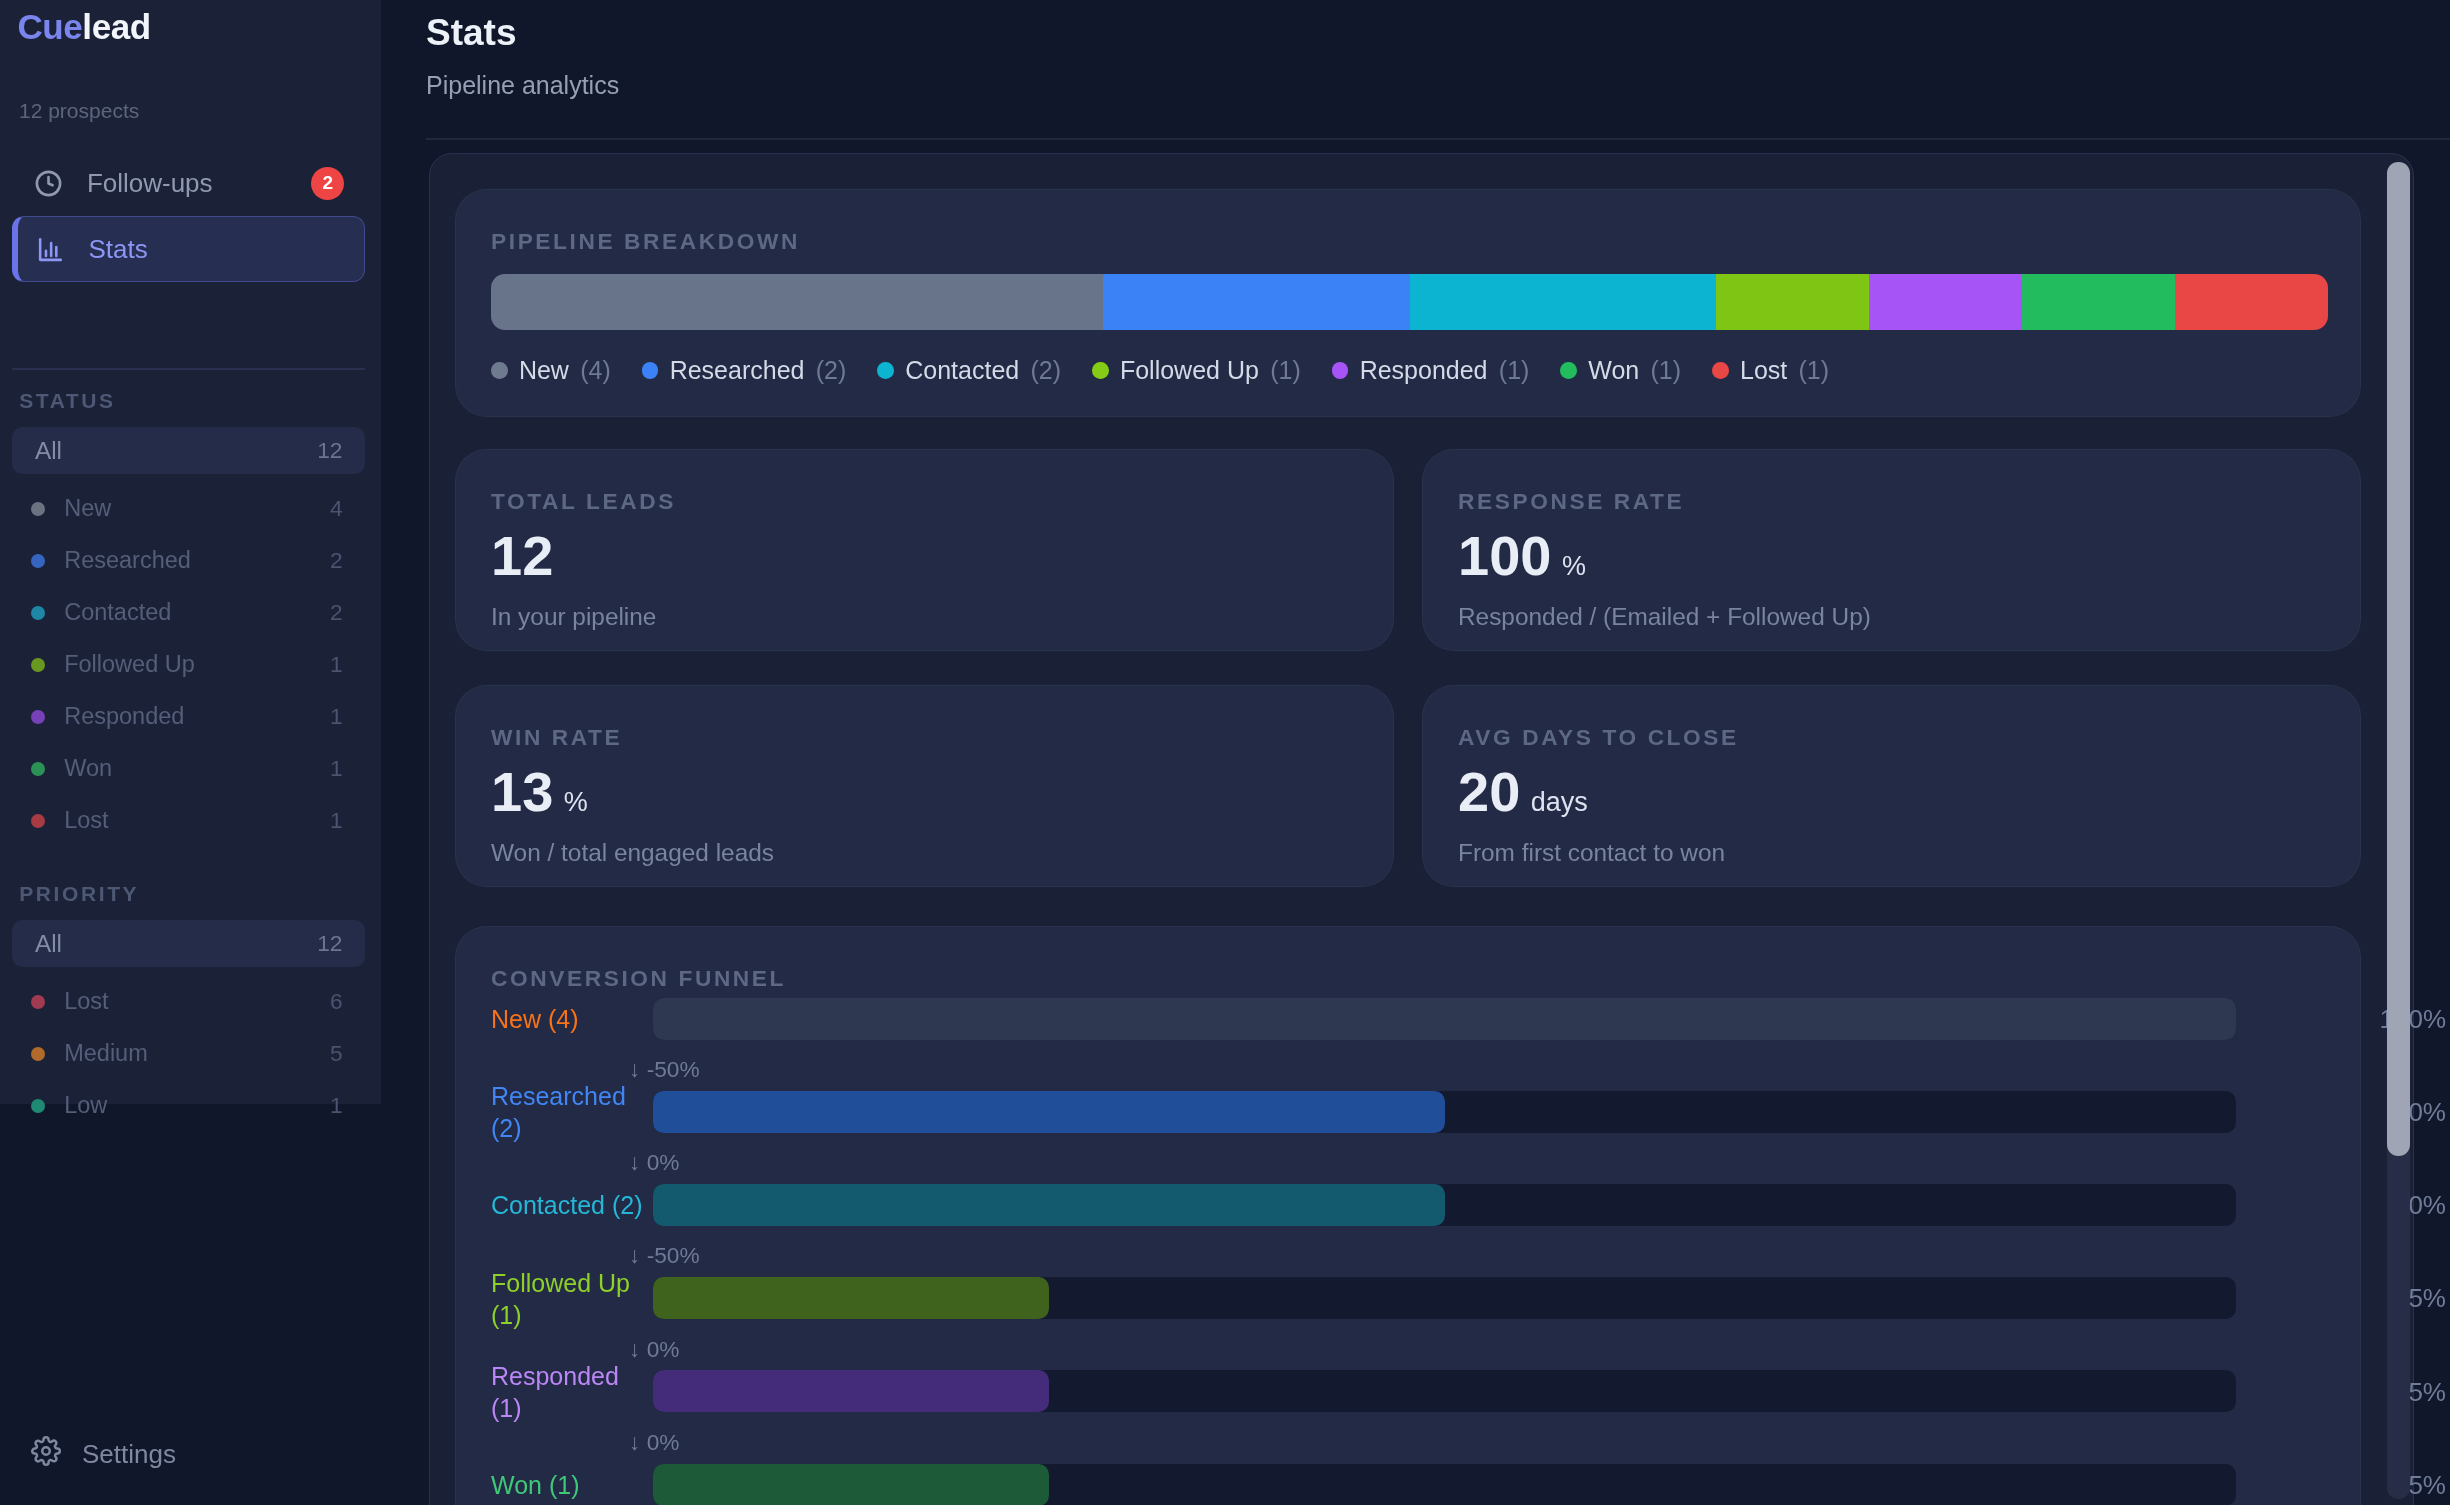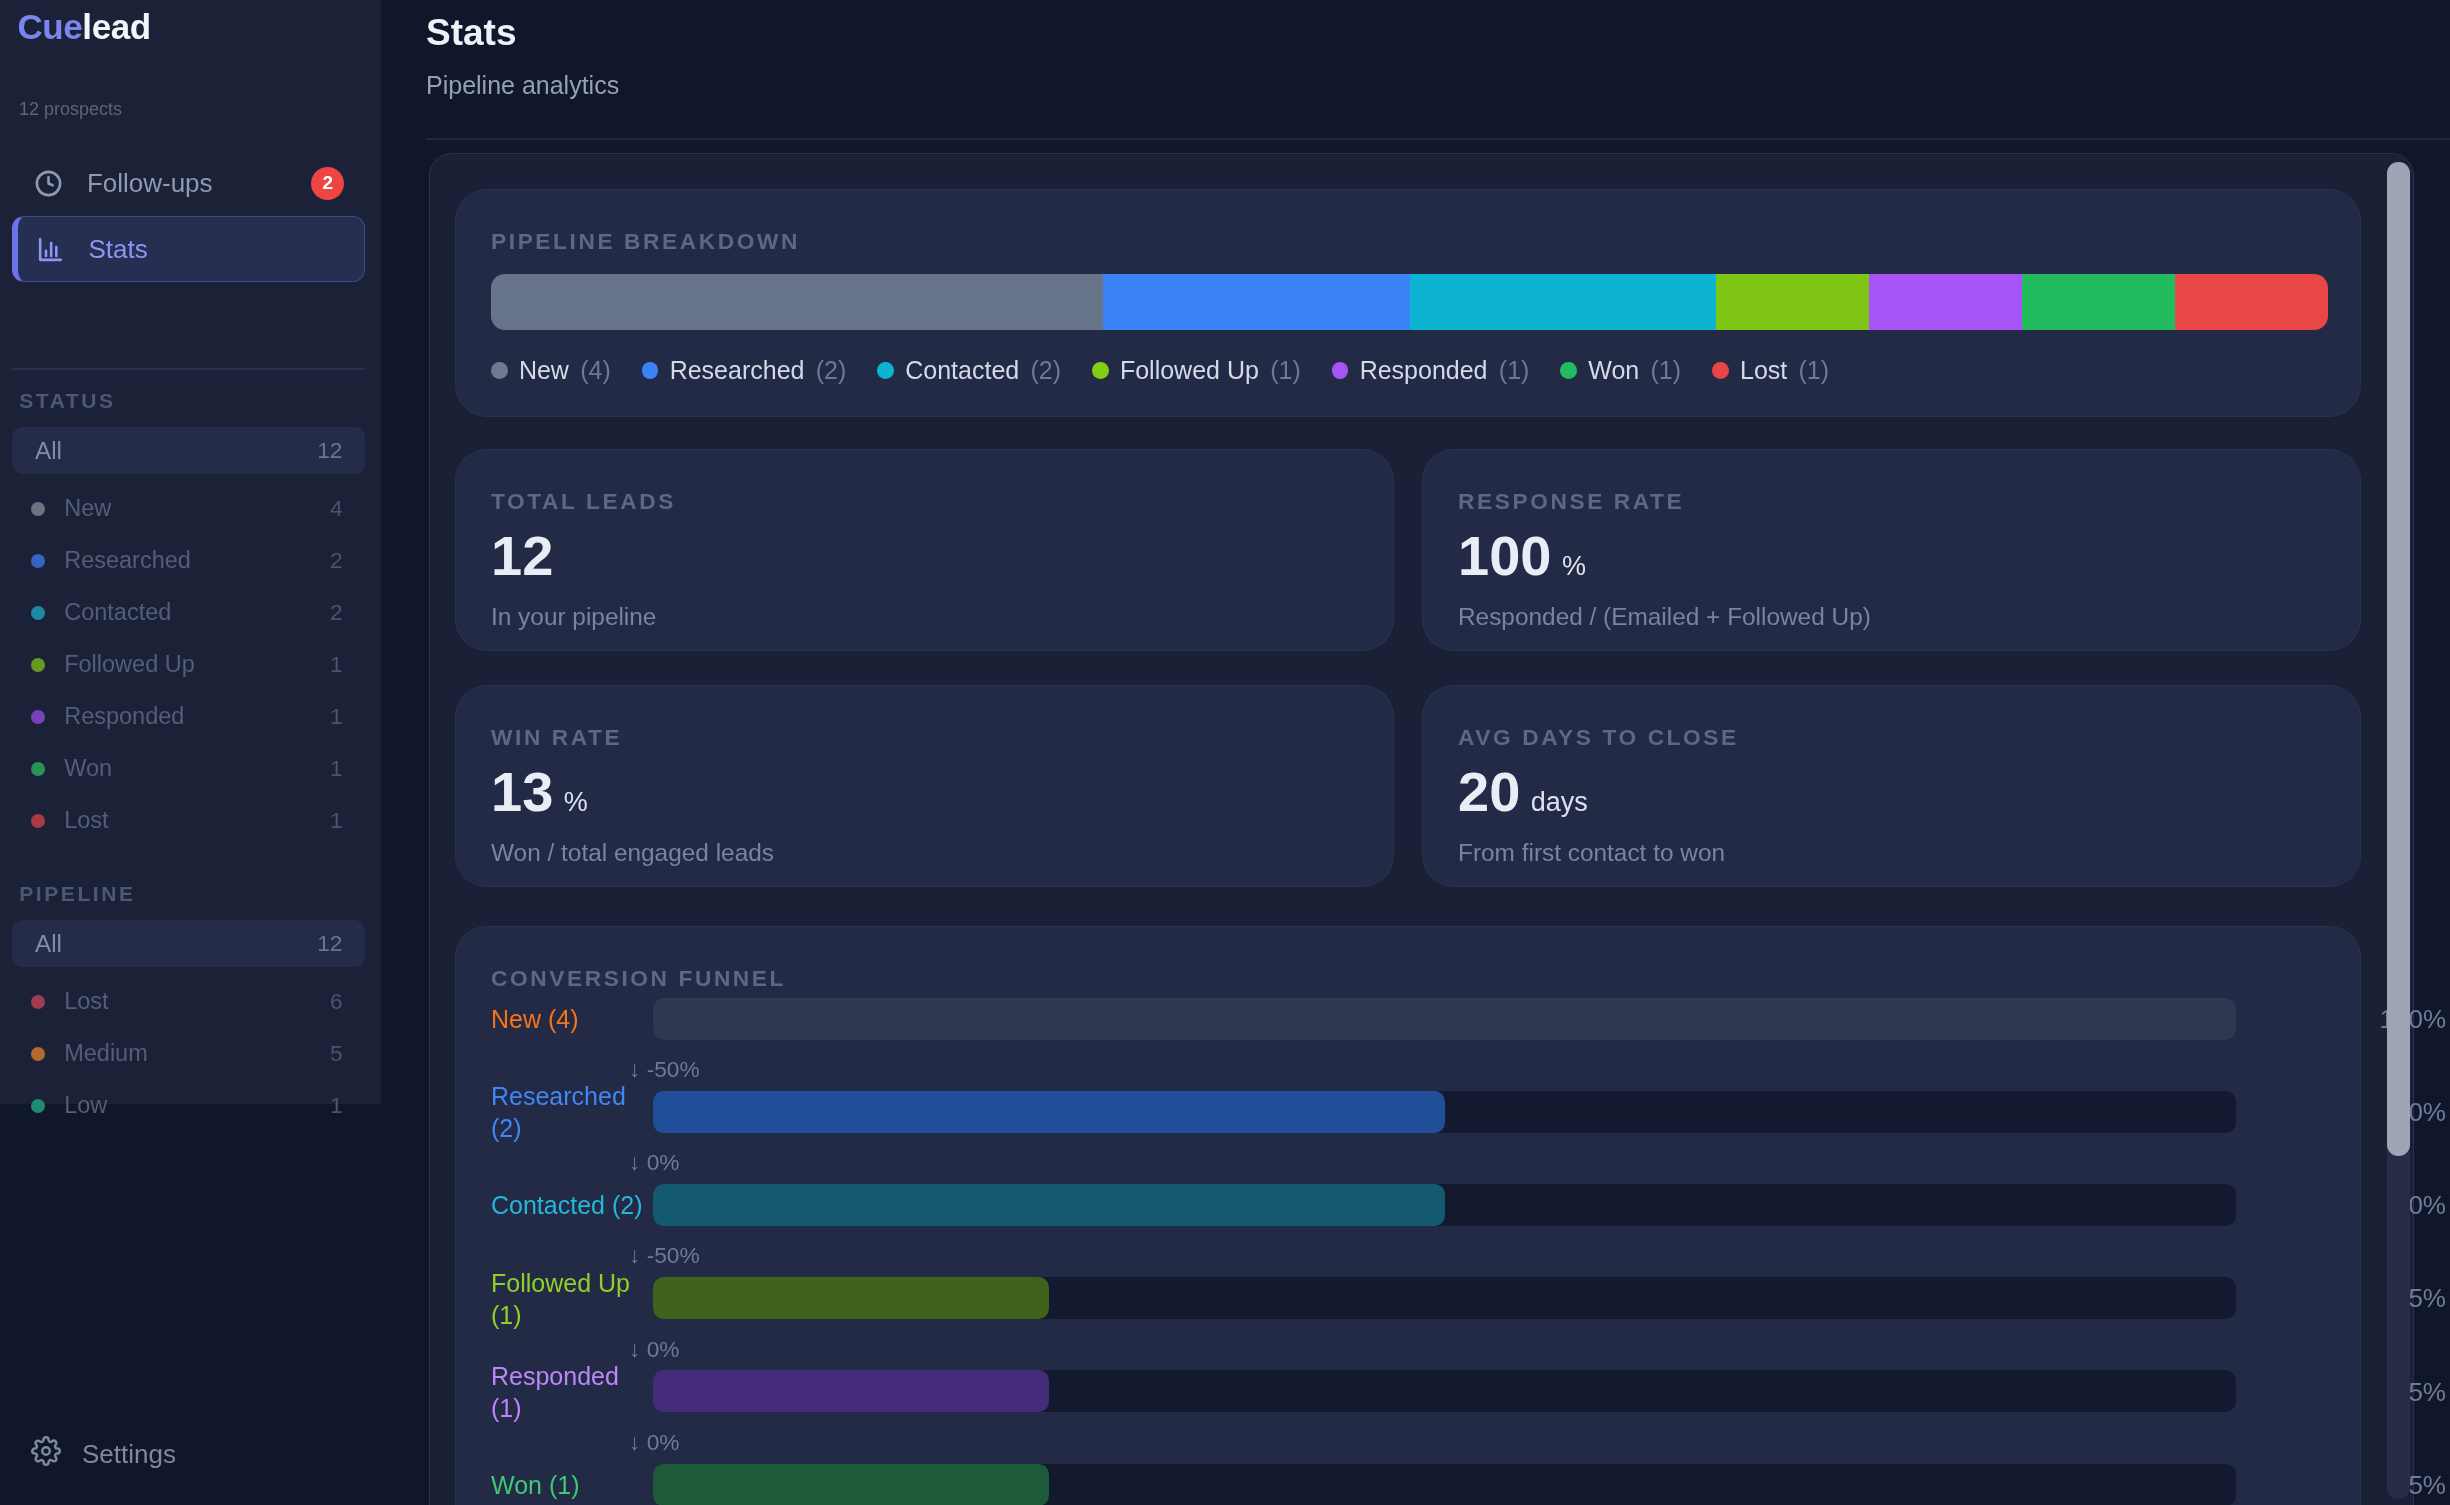--- a/index.html
+++ b/index.html
@@ -4,21 +4,21 @@
 <style>
   * { box-sizing: border-box; margin: 0; padding: 0; }
   html,body { background:#0d1425; }
   body { font-family: "Liberation Sans", sans-serif; }
   .app { position:relative; width:2450px; height:1506px; background:#10172a; overflow:hidden; }
 
   
   .sidebar { position:absolute; left:0; top:0; width:381px; height:1104px; background:#1b2238; }
   .logo { position:absolute; left:17.4px; top:7px; font-size:35px; font-weight:700; color:#f2f5fa; letter-spacing:-0.4px; }
   .logo .cue { color:#7b85ee; }
-  .prospects { position:absolute; left:19px; top:99px; font-size:18px; color:#5b657c; }
+  .prospects { position:absolute; left:19px; top:99px; font-size:21px; color:#5b657c; }
   .nav { position:absolute; left:12.2px; top:150px; width:353px; }
   .nav-item { position:relative; display:flex; align-items:center; height:66px; border-radius:12.2px; padding:0 21px; gap:22.7px; color:#8f99b0; font-size:26px; cursor:pointer; }
   .nav-item .nav-icon { width:31px; height:31px; display:flex; }
   .nav-item .nav-icon svg { width:31px; height:31px; }
   .nav-item.active { background:#262e52; border:1.7px solid #414a8c; border-left:6.1px solid #6a74e8; color:#8d96f5; padding-left:16.6px; }
   .nav-badge { margin-left:auto; min-width:33px; height:33px; border-radius:16.6px; background:#ee4444; color:#fff; font-size:19px; font-weight:700; display:flex; align-items:center; justify-content:center; }
   .side-divider { position:absolute; left:12.2px; top:368px; width:353px; height:1.7px; background:#2a3150; }
   .side-section { position:absolute; left:12.2px; width:353px; }
   #section-status { top:389px; }
   #section-priority { top:882px; }
@@ -136,21 +136,21 @@
           <span class="srow-label">Won</span>
           <span class="srow-count">1</span>
         </div>
         <div class="srow">
           <span class="dot" style="background:#a83a44"></span>
           <span class="srow-label">Lost</span>
           <span class="srow-count">1</span>
         </div>
       </div>
     <div class="side-section" id="section-priority">
-        <div class="sec-title">PIPELINE</div>
+        <div class="sec-title">PRIORITY</div>
         <div class="all-pill">
           <span class="pill-label">All</span>
           <span class="pill-count">12</span>
         </div>
         <div class="srow">
           <span class="dot" style="background:#a23a52"></span>
           <span class="srow-label">Lost</span>
           <span class="srow-count">6</span>
         </div>
         <div class="srow">

